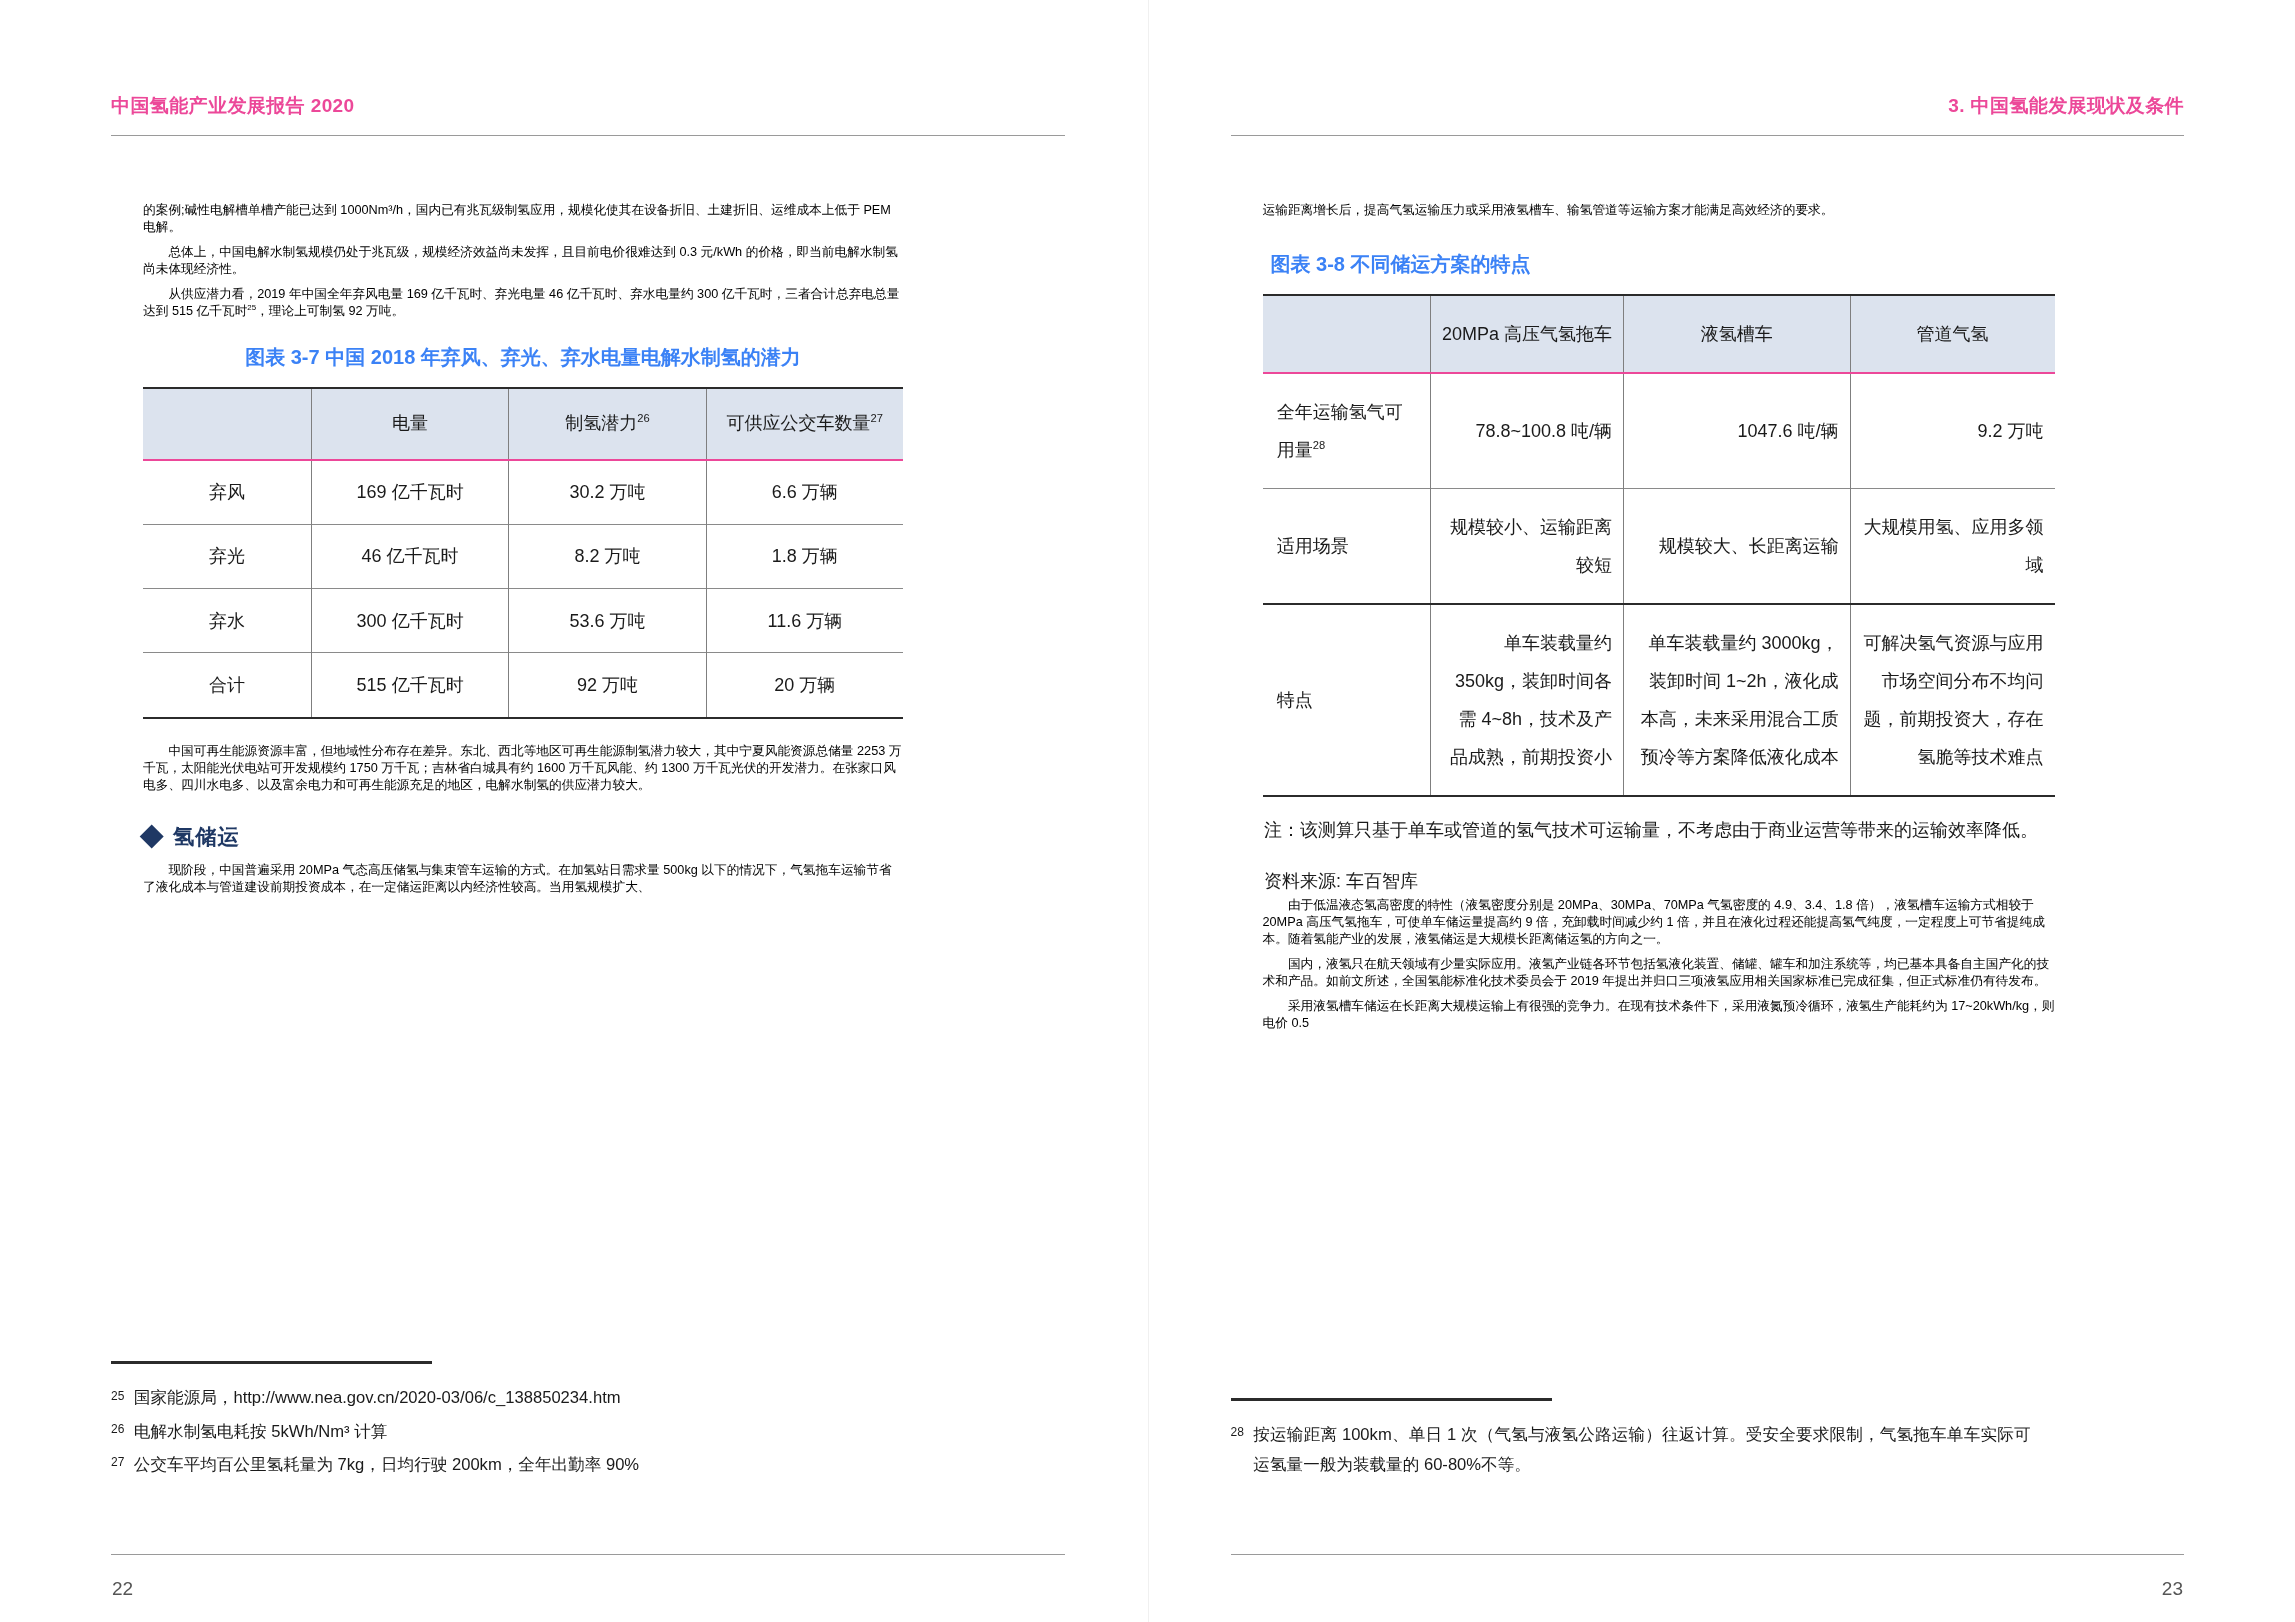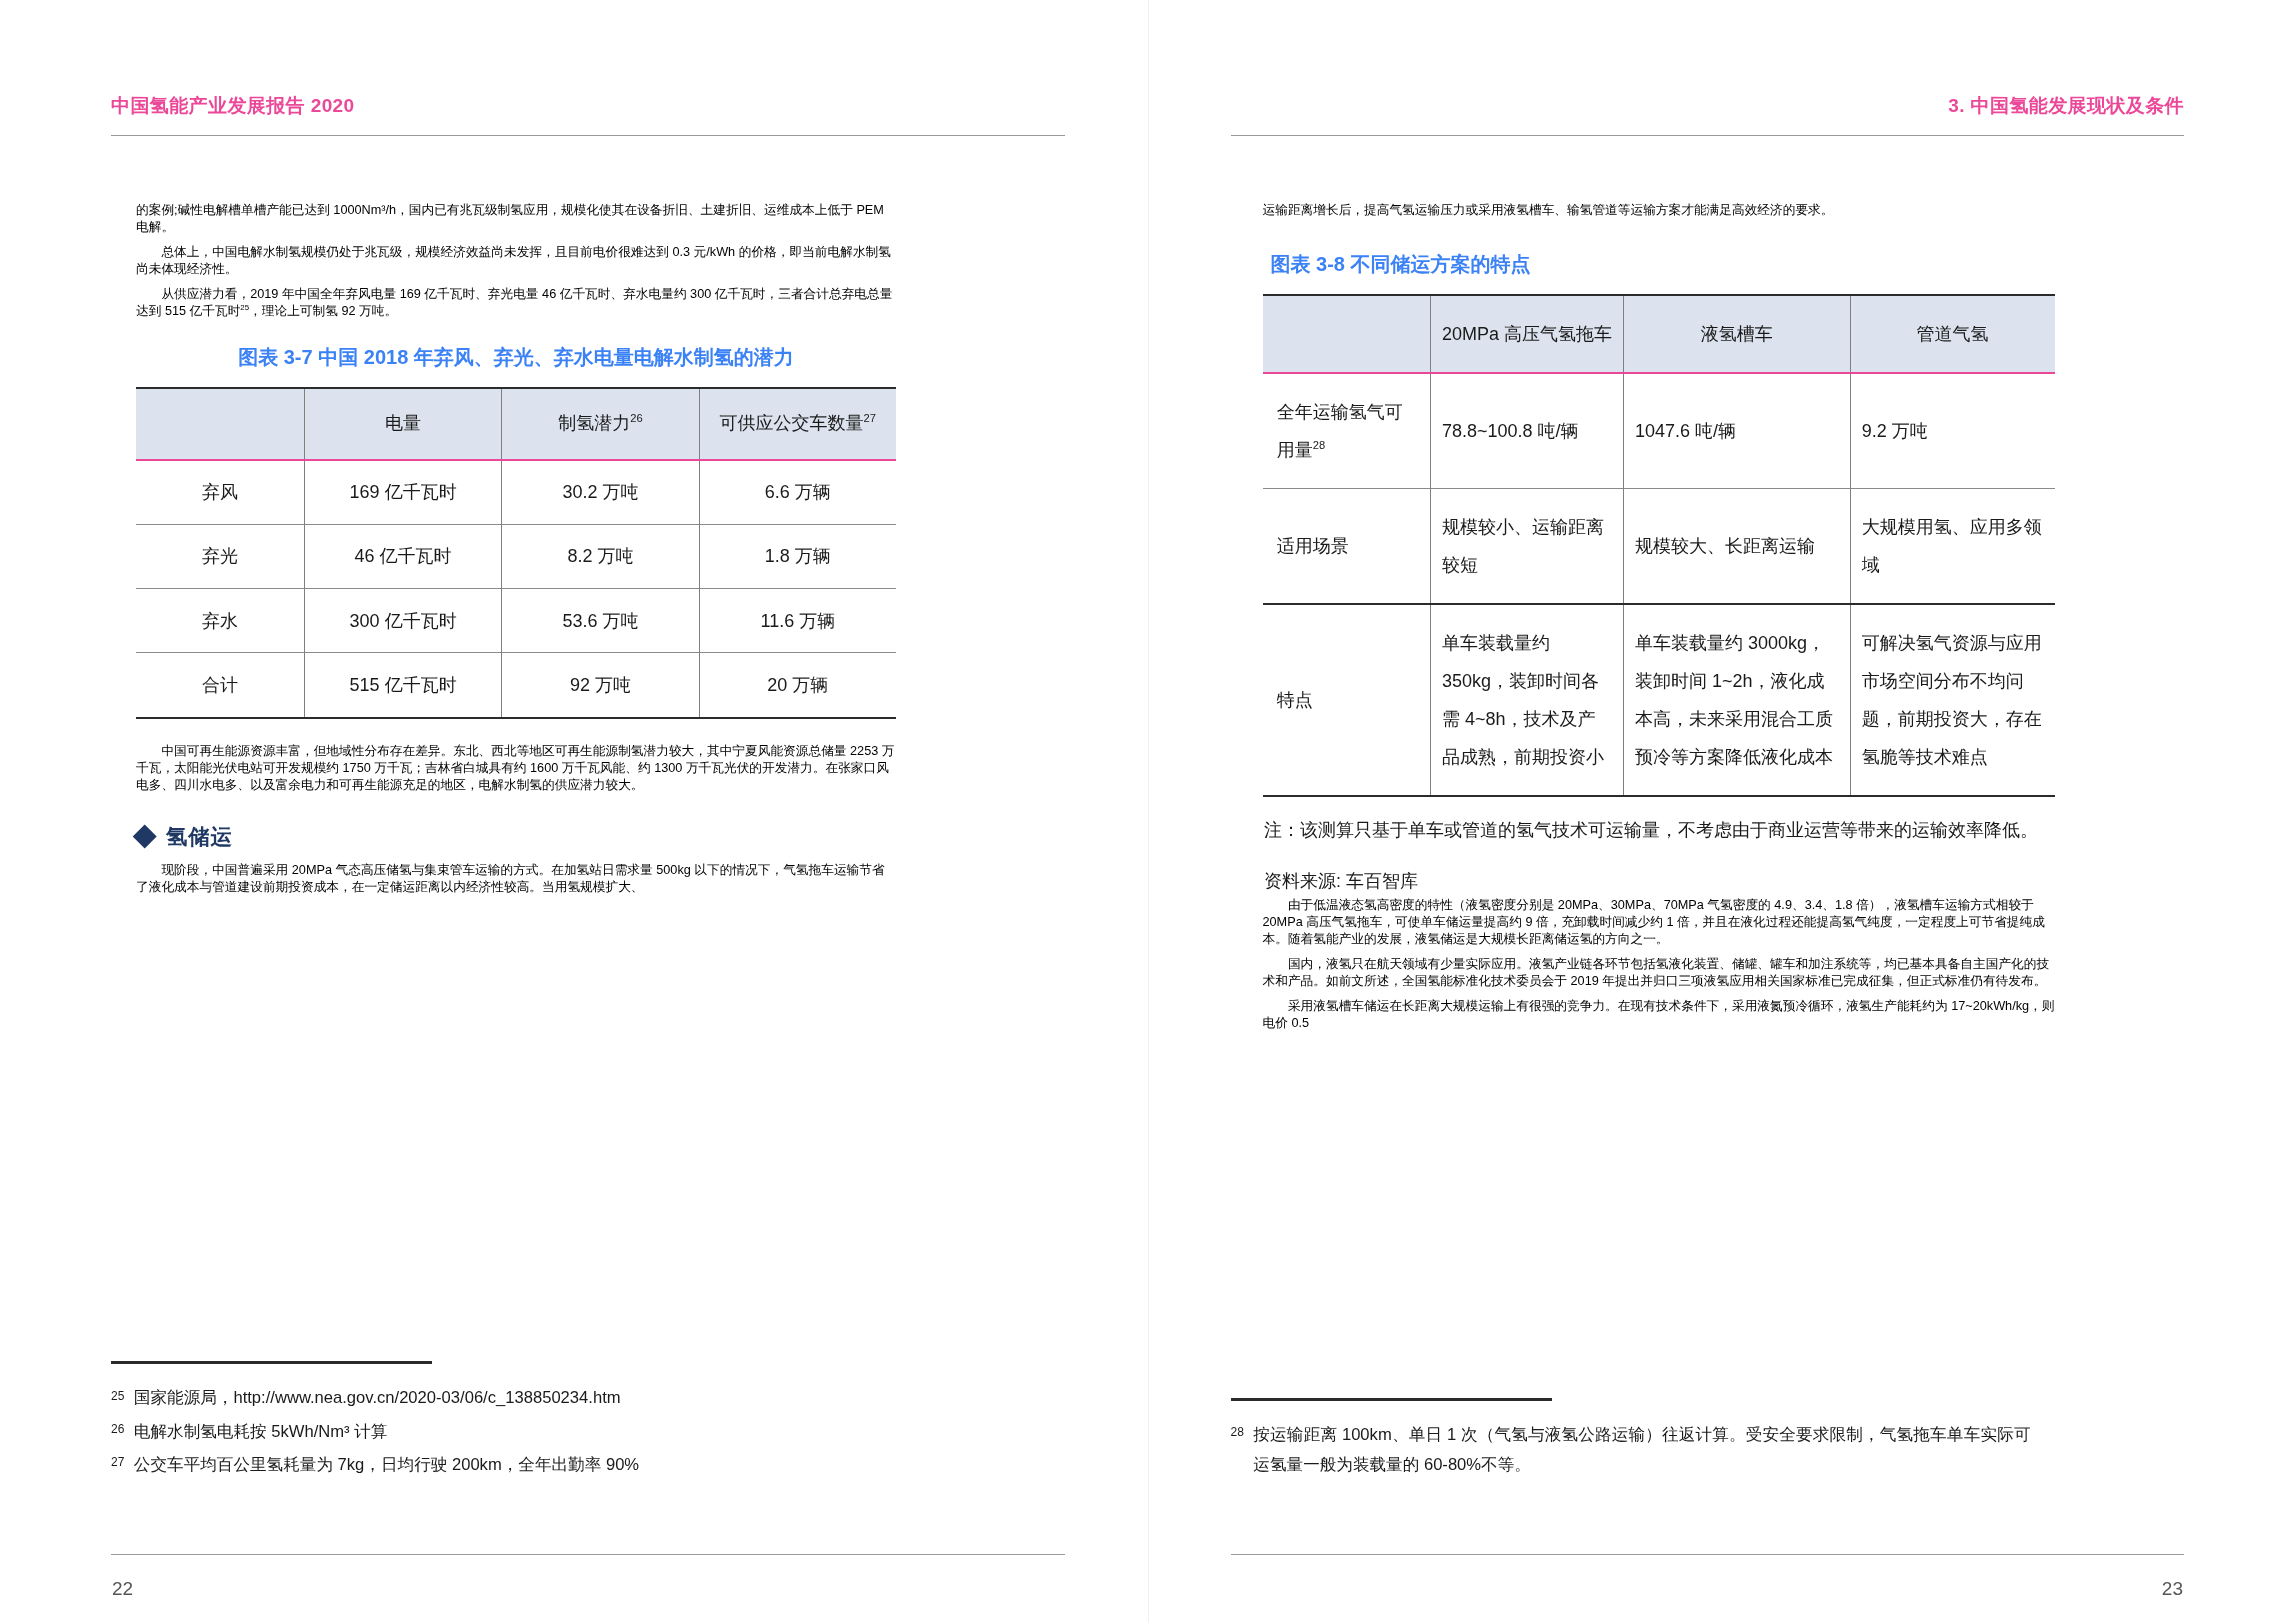--- a/index.html
+++ b/index.html
@@ -124,21 +124,21 @@
     line-height: 28.5px;
   }
   table.doc tbody td:first-child { border-left: none; }
   table.doc tbody tr:first-child td { border-top: none; }
   table.doc tbody tr:last-child td { border-bottom: 2px solid #2b2b2b; }
 
   
   table.t38 thead th { padding: 24px 8px; }
   table.t38 thead th.blank { background: #dce3ee; }
   table.t38 thead th.hleft { text-align: left; padding-left: 11px; }
-  table.t38 tbody td { text-align: left; padding: 19px 11px; line-height: 38px; }
+  table.t38 tbody td { text-align: right; padding: 19px 11px; line-height: 38px; }
   table.t38 tbody td.rowlabel { text-align: left; padding-left: 14.3px; }
   table.t38 tbody tr.sep td { border-top: 2px solid #2b2b2b; }
 
   .source {
     font-size: 18px;
     color: #1a1a1a;
     margin: 17.4px 0 0 1.6px;
     line-height: 32px;
   }
   .tablenote {
@@ -223,21 +223,21 @@
 </head>
 <body>
 
 <div class="spread">
 
   <div class="page left">
 
     <div class="runhead">中国氢能产业发展报告 2020</div>
     <div class="runrule"></div>
 
-    <div class="colwrap" style="position:absolute; top:202px; left:136px; width:760px;">
+    <div class="colwrap" style="position:absolute; top:202px; left:143px; width:760px;">
 
       <p class="cont">的案例;碱性电解槽单槽产能已达到 1000Nm³/h，国内已有兆瓦级制氢应用，规模化使其在设备折旧、土建折旧、运维成本上低于 PEM 电解。</p>
 
       <p class="para">总体上，中国电解水制氢规模仍处于兆瓦级，规模经济效益尚未发挥，且目前电价很难达到 0.3 元/kWh 的价格，即当前电解水制氢尚未体现经济性。</p>
 
       <p class="para"><span>从供应潜力看，2019 年中国全年弃风电量 169 亿千瓦时、弃光电量 46 亿千瓦时、弃水电量约 300 亿千瓦时，三者合计总弃电总量达到 515 亿千瓦时</span><sup>25</sup><span>，理论上可制氢 92 万吨。</span></p>
 
       <div class="fig-caption">图表 3-7 中国 2018 年弃风、弃光、弃水电量电解水制氢的潜力</div>
 
       <table class="doc t37">

